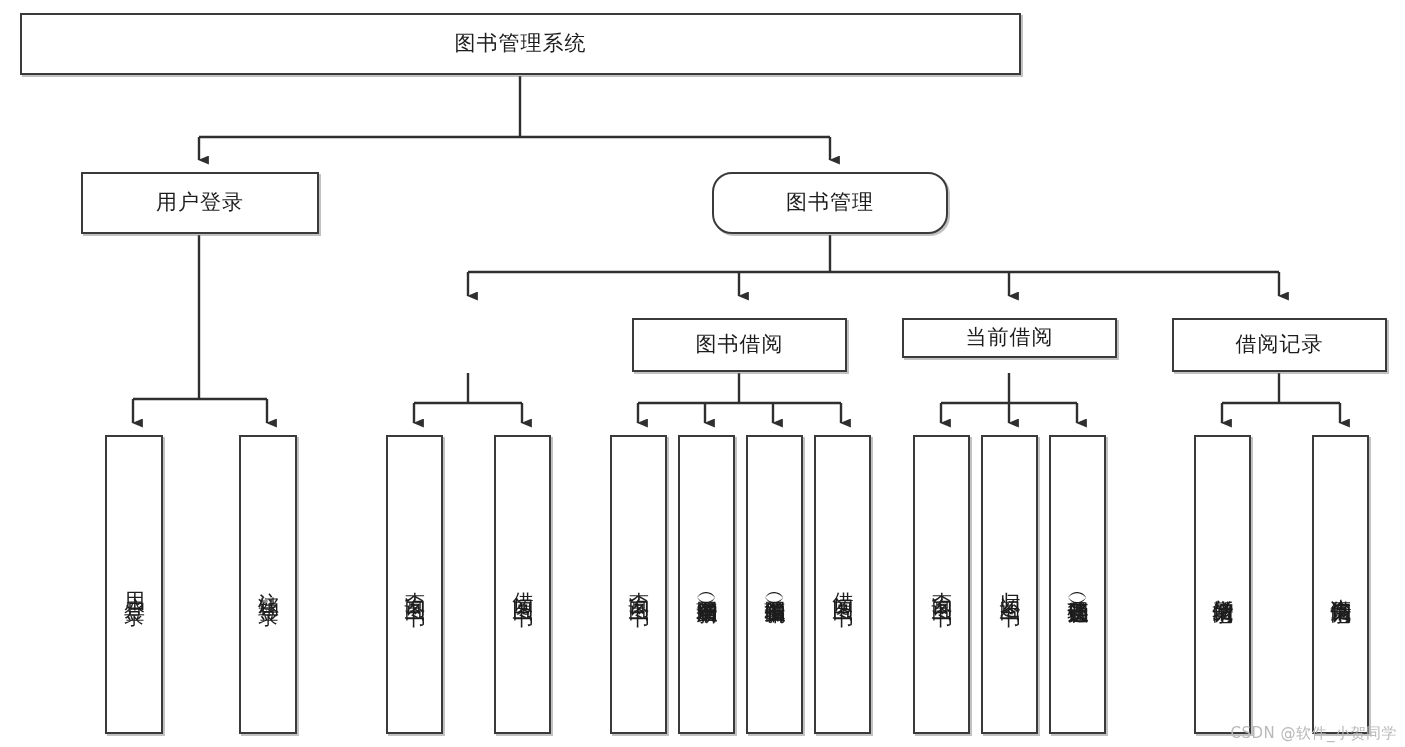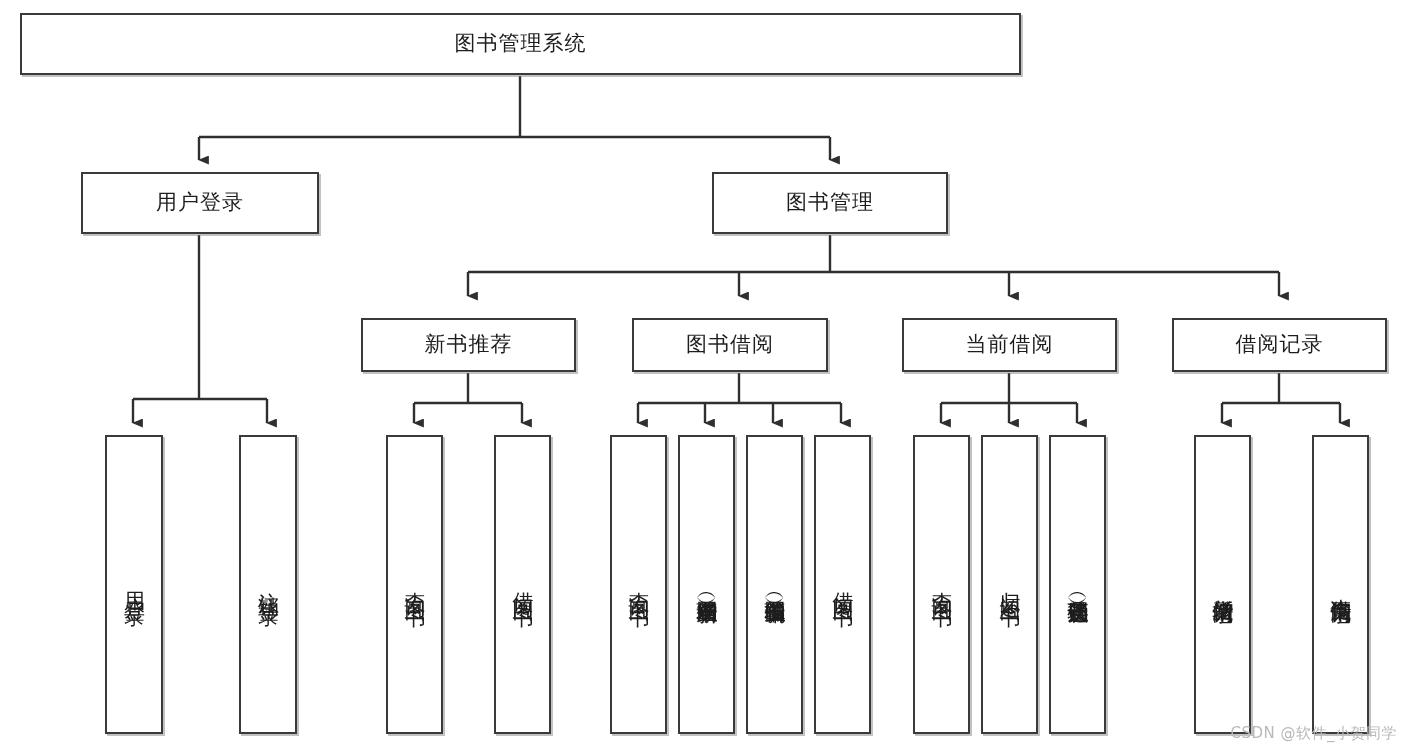--- a/index.html
+++ b/index.html
@@ -127,33 +127,30 @@
   </svg>
 
   <div class="node horizontal" style="left:20px; top:13px; width:1001px; height:62px;">
     <span>图书管理系统</span>
   </div>
 
   <div class="node horizontal" style="left:81px; top:172px; width:238px; height:62px;">
     <span>用户登录</span>
   </div>
 
-  <div class="node horizontal" style="left:712px; top:172px; width:236px; height:62px;">
+  <div class="node horizontal" style="left:712px; top:172px; width:236px; height:62px;border-radius:20px;">
     <span>图书管理</span>
   </div>
 
-  <div class="node horizontal" style="left:361px; top:318px; width:215px; height:54px;">
-    <span>新书推荐</span>
-  </div>
-
-  <div class="node horizontal" style="left:632px; top:318px; width:196px; height:54px;">
+
+  <div class="node horizontal" style="left:632px; top:318px; width:215px; height:54px;">
     <span>图书借阅</span>
   </div>
 
-  <div class="node horizontal" style="left:902px; top:318px; width:215px; height:54px;align-items:center;">
+  <div class="node horizontal" style="left:902px; top:318px; width:215px; height:40px;align-items:center;">
     <span>当前借阅</span>
   </div>
 
   <div class="node horizontal" style="left:1172px; top:318px; width:215px; height:54px;text-align:right;">
     <span>借阅记录</span>
   </div>
 
   <div class="node vertical" style="left:105px; top:435px; width:58px; height:299px;">
     <span class="vtext">用户登录</span>
   </div>

